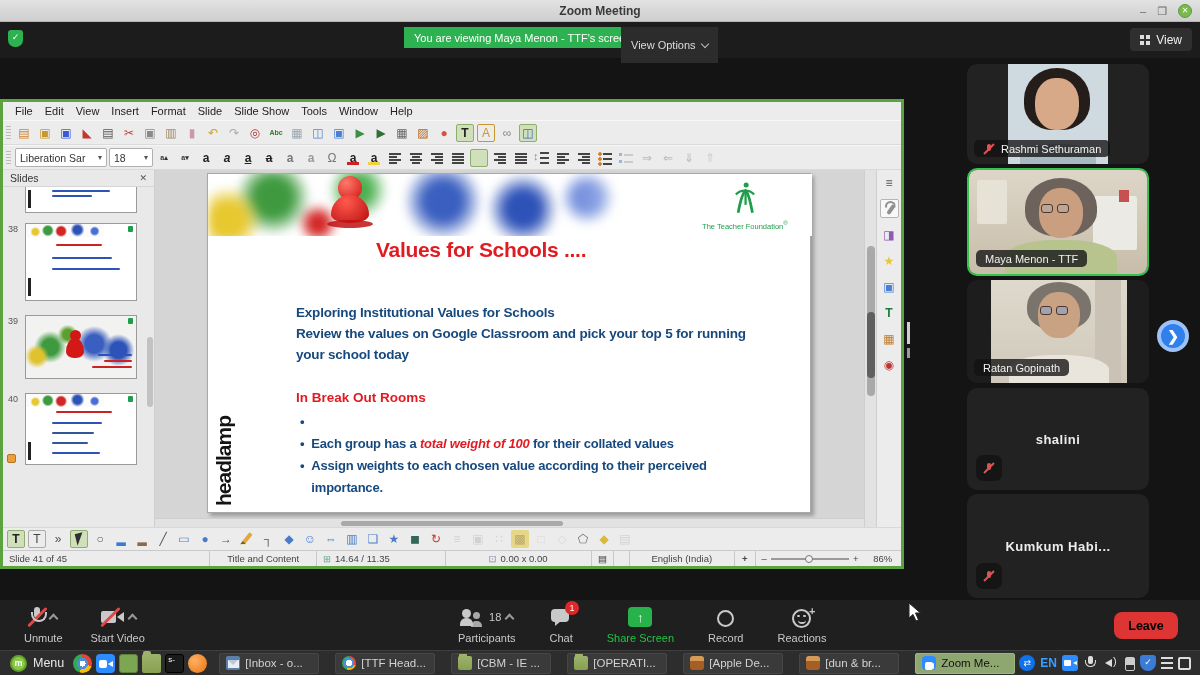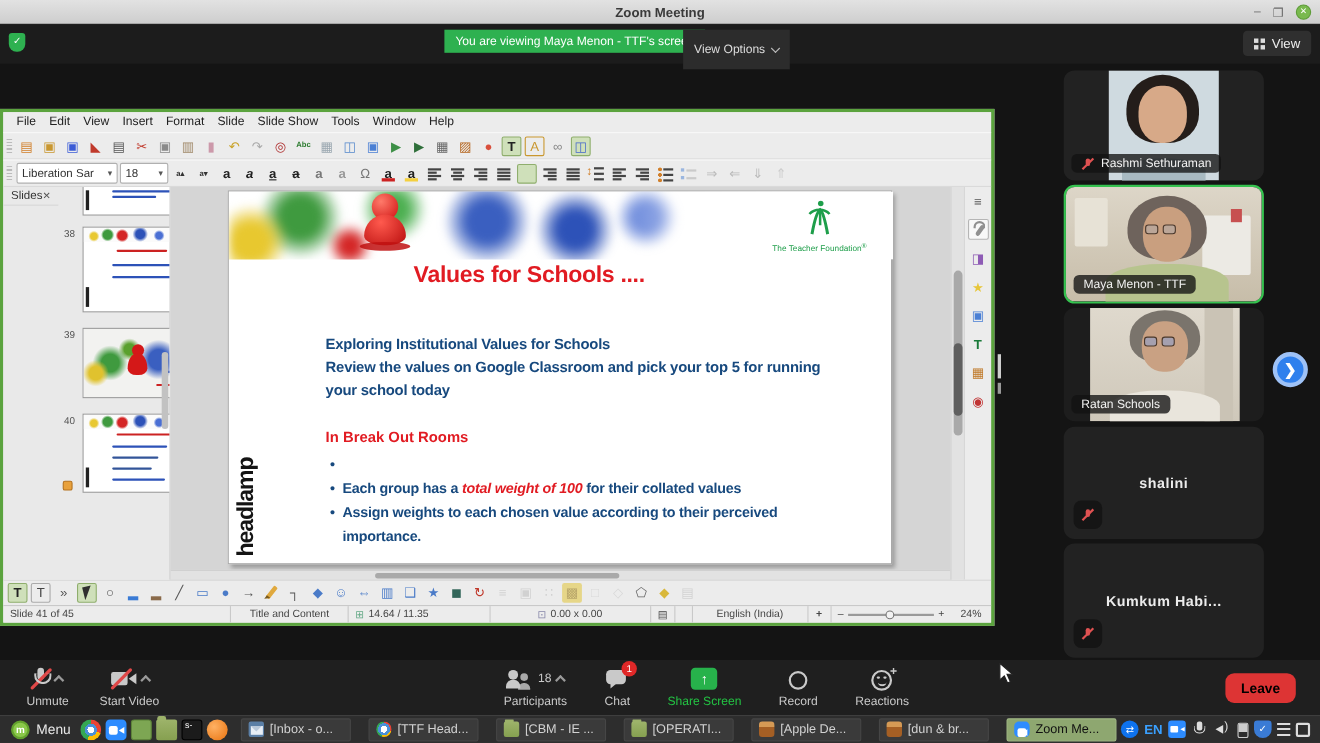--- a/index.html
+++ b/index.html
@@ -42,21 +42,21 @@
 .lsp{background-image:linear-gradient(#444,#444),linear-gradient(#444,#444),linear-gradient(#444,#444);background-size:9px 2px,9px 2px,9px 2px;background-position:7px 3px,7px 8px,7px 13px}
 .lsp::before{content:"↕";position:absolute;left:0;top:1px;font-size:11px;color:#d17f2a}
 .cursor-ic::before{content:"";position:absolute;left:5px;top:2px;width:0;height:0;border-top:12px solid #2f2f2f;border-right:8px solid transparent;transform:rotate(-14deg)}
 .pencil-ic::before{content:"";position:absolute;left:7px;top:2px;width:4px;height:13px;background:#e0a93e;border-radius:1px;transform:rotate(38deg)}
 .pencil-ic::after{content:"";position:absolute;left:3px;top:12px;width:0;height:0;border-top:4px solid #7a5b1f;border-right:4px solid transparent;transform:rotate(38deg)}
 .wrench-ic::before{content:"";position:absolute;left:8px;top:4px;width:4px;height:11px;background:#909090;border-radius:2px;transform:rotate(35deg)}
 .wrench-ic::after{content:"";position:absolute;left:4px;top:1px;width:7px;height:7px;border:2.5px solid #909090;border-radius:50%;clip-path:polygon(0 0,100% 0,100% 60%,0 60%)}
 .underbar{position:absolute;left:3px;bottom:2px;width:12px;height:3px}
 
 .content{flex:1;display:flex;min-height:0}
-.slides-panel{width:152px;background:#e9e9e9;border-right:1px solid #cfcfcf;display:flex;flex-direction:row;position:relative}
+.slides-panel{width:152px;background:#e9e9e9;border-right:1px solid #cfcfcf;display:flex;flex-direction:column;position:relative}
 .sp-header{height:17px;display:flex;justify-content:space-between;align-items:center;padding:0 7px;font-size:10.5px;color:#333;border-bottom:1px solid #d6d6d6}
 .sp-list{flex:1;position:relative;overflow:hidden}
 .thumb{position:absolute;left:22px;width:114px}
 .thumb-num{position:absolute;left:-17px;top:1px;font-size:9px;color:#555}
 .thumb-box{width:112px;height:62px;background:#fff;border:1px solid #9a9a9a;position:relative;overflow:hidden}
 .thumb.selrow::before{content:"";position:absolute;left:-22px;top:-4px;width:152px;height:72px;background:#b9cf97}
 .thumb.selrow .thumb-box{border:2px solid #6f9c44}
 .mini-banner{position:absolute;left:0;top:0;width:78px;height:13px;background:radial-gradient(circle at 12% 60%,#e8c832 0 3px,transparent 5px),radial-gradient(circle at 28% 50%,#3f9a3f 0 4px,transparent 6px),radial-gradient(circle at 45% 55%,#d42525 0 4px,transparent 6px),radial-gradient(circle at 66% 45%,#2d52b8 0 4px,transparent 7px),radial-gradient(circle at 88% 55%,#4a6fd4 0 3px,transparent 5px),#fbfbfb}
 .mini-logo{position:absolute;right:3px;top:2px;width:5px;height:6px;background:#1e9e4a;border-radius:1px}
 .ml{position:absolute;height:2px;border-radius:1px}
@@ -477,21 +477,21 @@
       <div class="sb c" style="width:16px"></div>
       <div class="sb c" style="width:118px">English (India)</div>
       <div class="sb c" style="width:22px;font-weight:bold">+</div>
       <div class="sb" style="border-right:none;flex:1">
         <span>–</span>
         <span class="slider-line">
             <span class="slider-knob"></span>
           </span>
         <span>+</span>
       </div>
-      <div class="sb c" style="width:40px;border-right:none">24%</div>
+      <div class="sb c" style="width:40px;border-right:none">86%</div>
     </div>
   </div>
 
   <div class="pp-scroll"></div>
   <div class="pp-scroll2"></div>
 
   <div class="pp">
 
     <div class="tile" style="top:64px;height:100px">
       <div class="avatar-photo">
@@ -528,21 +528,21 @@
         <div style="position:absolute;right:6px;top:0;width:26px;height:103px;background:#cac3b5"></div>
         <div class="av-hair" style="left:36px;top:2px;width:64px;height:48px;background:#7a746c"></div>
         <div class="av-face" style="left:47px;top:12px;width:42px;height:46px;background:#c9a183"></div>
         <div class="glasses" style="left:49px;top:26px">
             <span style="background:rgba(130,160,220,.5)"></span>
             <span style="background:rgba(130,160,220,.5)"></span>
           </div>
         <div class="av-torso" style="left:18px;bottom:-4px;width:100px;height:32px;background:#e9e5dc"></div>
       </div>
       <div class="name-label">
-        <span>Ratan Schools</span>
+        <span>Ratan Gopinath</span>
       </div>
     </div>
 
     <div class="tile" style="top:388px;height:102px">
       <div class="center-name">shalini</div>
       <div class="mic-badge">
           <span class="mic-muted"></span>
         </div>
     </div>
 

